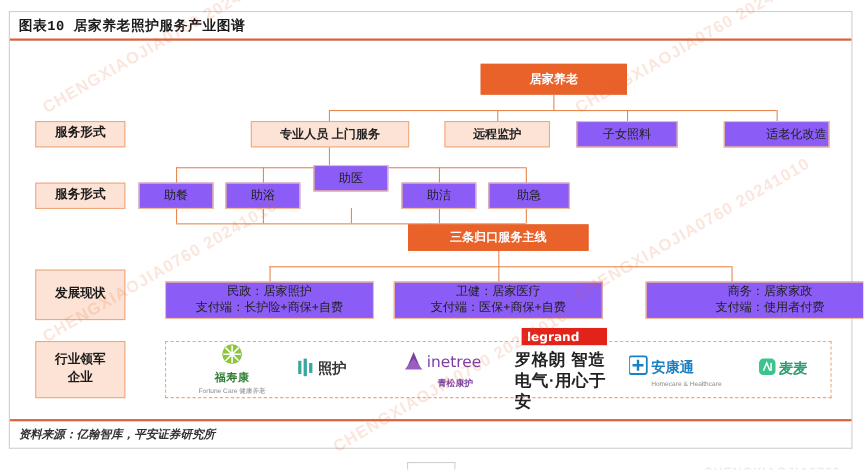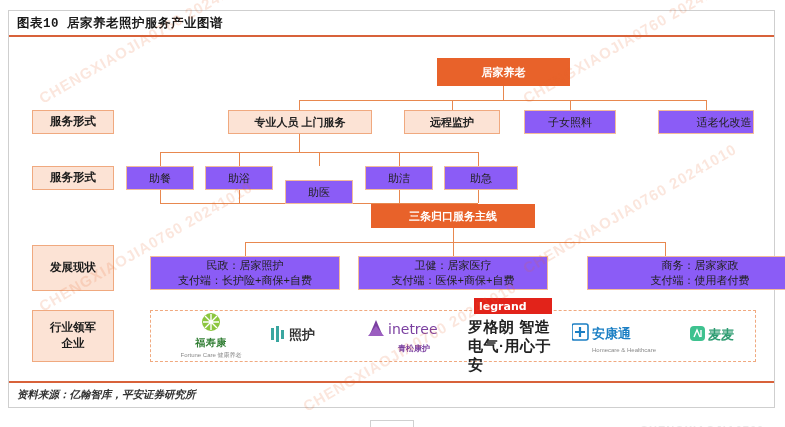--- a/index.html
+++ b/index.html
@@ -210,21 +210,21 @@
 
   <div class="box box-light" style="left:228px; top:110px; width:144px; height:24px;text-align:right;">专业人员 上门服务</div>
   <div class="box box-light" style="left:404px; top:110px; width:96px; height:24px;">远程监护</div>
   <div class="box box-pale" style="left:524px; top:110px; width:92px; height:24px;">子女照料</div>
   <div class="box box-pale" style="left:658px; top:110px; width:96px; height:24px;padding-left:36px;">适老化改造</div>
 
   <div class="box box-label" style="left:32px; top:166px; width:82px; height:24px;">服务形式</div>
 
   <div class="box box-pale" style="left:126px; top:166px; width:68px; height:24px;">助餐</div>
   <div class="box box-pale" style="left:205px; top:166px; width:68px; height:24px;">助浴</div>
-  <div class="box box-pale" style="left:285px; top:180px; width:68px; height:24px;">助医</div>
+  <div class="box box-pale" style="left:285px; top:150px; width:68px; height:24px;">助医</div>
   <div class="box box-pale" style="left:365px; top:166px; width:68px; height:24px;">助洁</div>
   <div class="box box-pale" style="left:444px; top:166px; width:74px; height:24px;">助急</div>
 
   <div class="box box-solid" style="left:371px; top:204px; width:164px; height:24px;">三条归口服务主线</div>
 
   <div class="box box-label" style="left:32px; top:245px; width:82px; height:46px;">发展现状</div>
 
   <div class="box box-pale" style="left:150px; top:256px; width:190px; height:34px; white-space:pre-line;">民政：居家照护
 支付端：长护险+商保+自费</div>
   <div class="box box-pale" style="left:358px; top:256px; width:190px; height:34px; white-space:pre-line;">卫健：居家医疗

